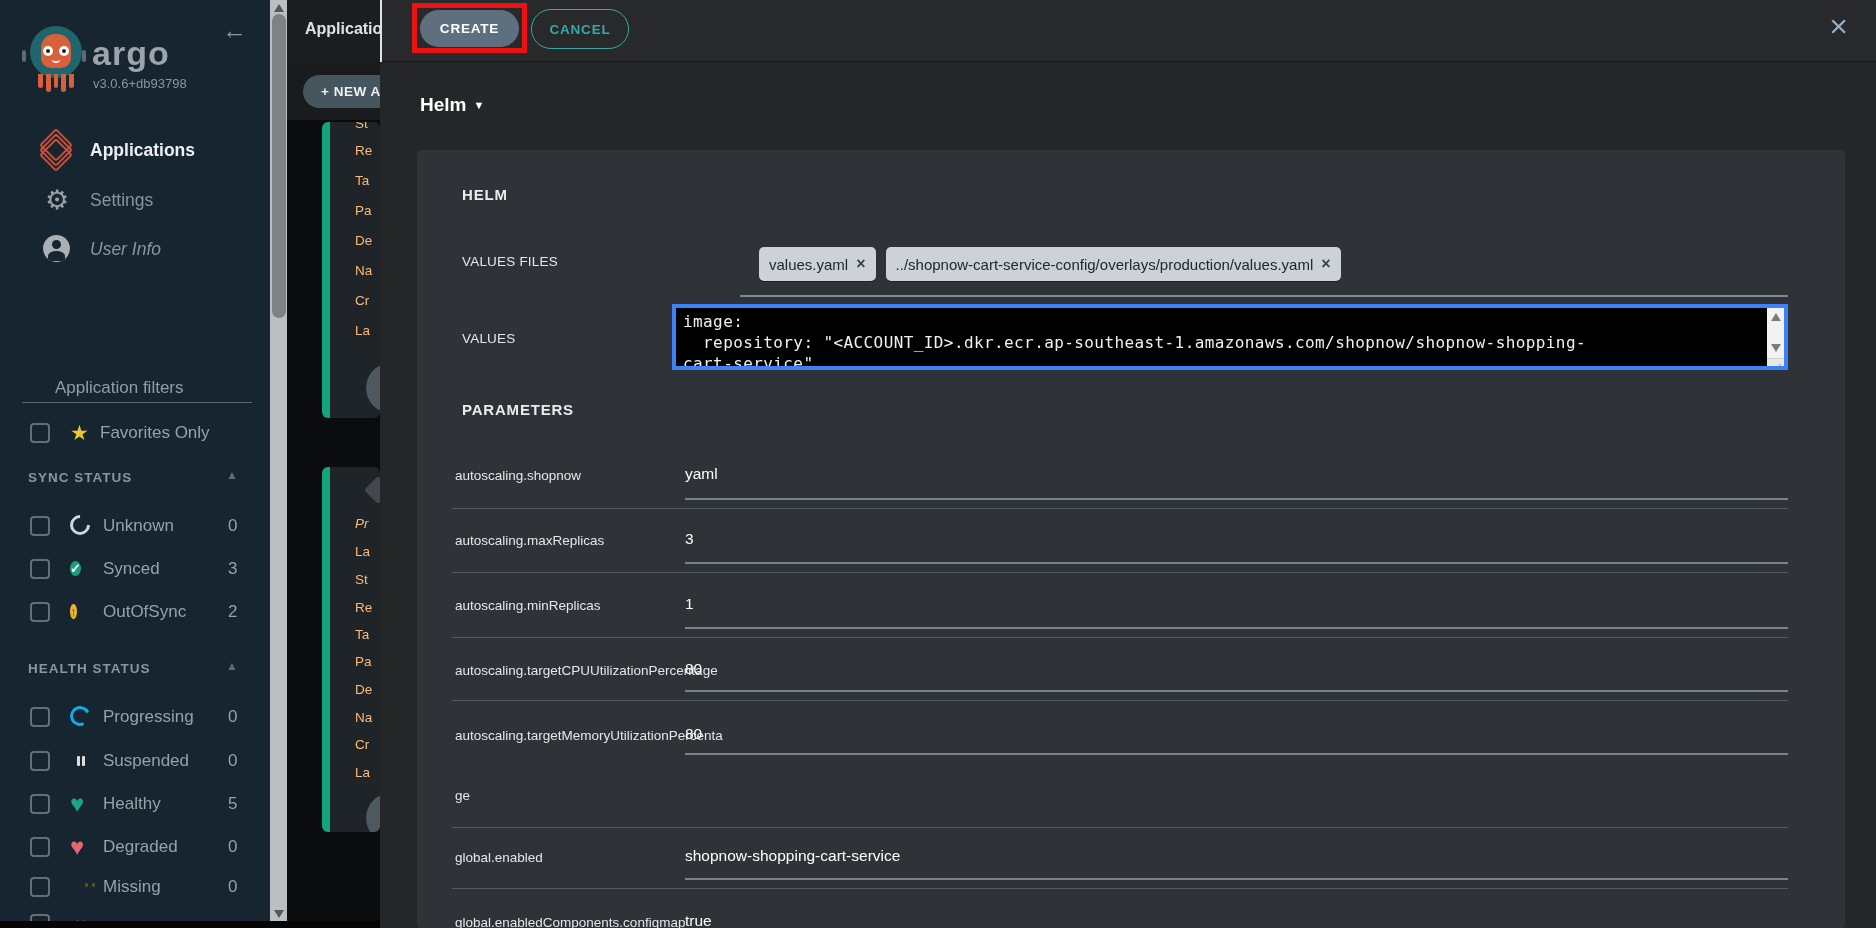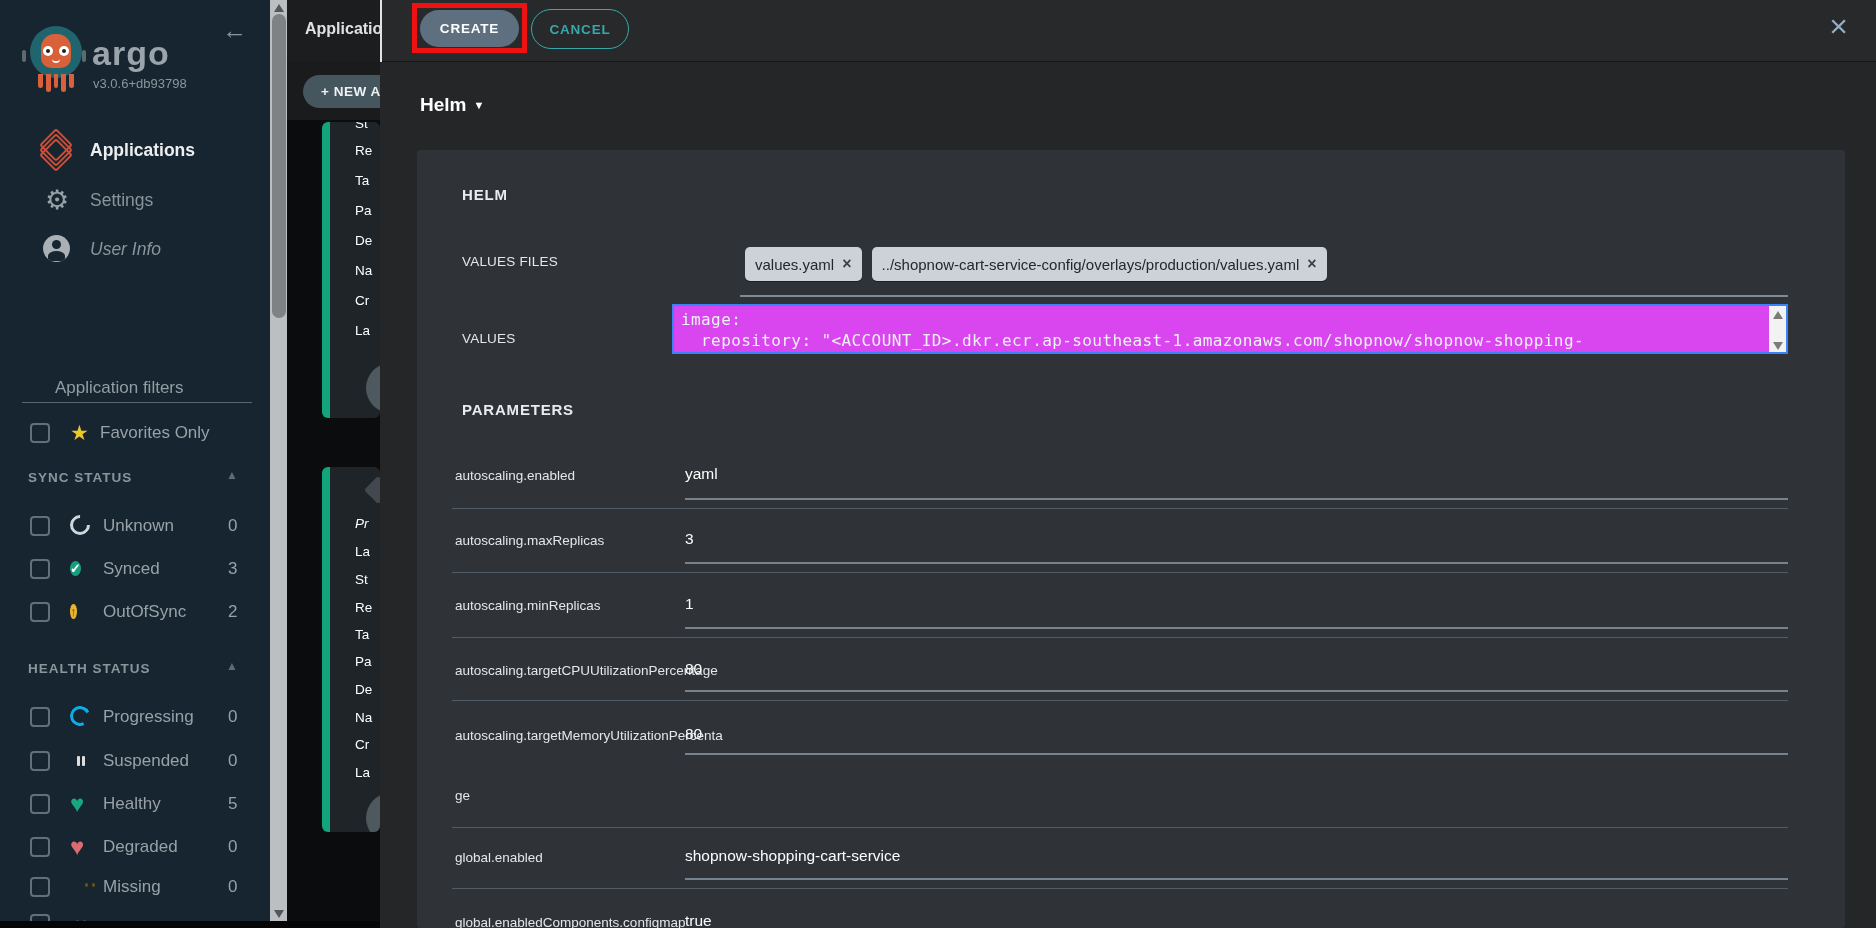--- a/index.html
+++ b/index.html
@@ -101,21 +101,21 @@
              background:#0b0c0d; overflow:hidden; z-index:1; }
   .bg-titlebar { position:absolute; left:0; top:0; width:93px; height:62px; background:#1b1d1f; }
   .bg-title { position:absolute; left:18px; top:20px; width:200px; font-size:16px; font-weight:bold;
               color:#dfe2e4; white-space:nowrap; }
   .bg-toolbar { position:absolute; left:0; top:62px; width:93px; height:58px; background:#191b1d; }
   .new-btn { position:absolute; left:16px; top:13px; width:120px; height:33px; border-radius:17px;
              background:#46565f; color:#eef1f2; font-size:13.5px; font-weight:bold;
              line-height:33px; padding-left:18px; letter-spacing:0.5px; white-space:nowrap; overflow:hidden; }
   .app-tile { position:absolute; left:35px; width:58px; background:#1f2428;
               border-left:8px solid #12a47b; border-radius:6px; overflow:hidden; }
-  .tile-frag { position:absolute; left:25px; font-size:13.5px; color:#ffffff; white-space:nowrap; }
+  .tile-frag { position:absolute; left:25px; font-size:13.5px; color:#fdba74; white-space:nowrap; }
   .tile-circle { position:absolute; left:36px; width:50px; height:50px; border-radius:50%; background:#4e585f; }
   .tile-diamond { position:absolute; left:38px; width:20px; height:20px; background:#42484e;
                   transform:rotate(45deg); border-radius:3px; }
 
   
   .panel { position:absolute; left:380px; top:0; width:1496px; height:928px;
            background:#242628; z-index:4; }
   .panel-edge { position:absolute; left:0; top:0; width:2px; height:62px; background:#dfe3e6; }
   .panel-topbar { position:absolute; left:0; top:0; width:1496px; height:62px; background:#28292b;
                   border-bottom:1px solid #161616; }
@@ -133,28 +133,28 @@
   .type-select { position:absolute; left:40px; top:94px; color:#fff; font-size:19px; font-weight:bold;
                  cursor:pointer; }
   .type-caret { font-size:11px; vertical-align:2px; margin-left:7px; }
 
   .card { position:absolute; left:37px; top:150px; width:1428px; height:778px;
           background:#2f3338; border-radius:4px; }
   .card-heading { position:absolute; left:45px; font-size:15px; font-weight:bold; color:#e9ecee;
                   letter-spacing:0.8px; }
   .field-label { position:absolute; left:45px; font-size:13.5px; color:#e4e7e9; letter-spacing:0.2px; }
 
-  .chips { position:absolute; left:328px; top:97px; display:flex; gap:10px; }
+  .chips { position:absolute; left:342px; top:97px; display:flex; gap:10px; }
   .chip { height:34px; background:#ccd2d7; border-radius:5px; display:flex; align-items:center;
           padding:0 10px; font-size:15px; color:#23282d; box-shadow:0 1px 0 #1d1f21; }
   .chip-x { margin-left:8px; font-size:16px; font-weight:bold; color:#3a4045; cursor:pointer; }
   .chips-underline { position:absolute; left:323px; top:145px; width:1048px; height:2px; background:#7e8a95; }
 
-  .values-box { position:absolute; left:255px; top:154px; width:1116px; height:50px;
-                background:#d946ef; border:2px solid #3b82f6; overflow:hidden; }
+  .values-box { position:absolute; left:255px; top:154px; width:1116px; height:66px;
+                background:#000000; border:4px solid #3b82f6; overflow:hidden; }
   .values-code { position:absolute; left:7px; top:3px; font-family:"DejaVu Sans Mono", monospace;
                  font-size:16px; letter-spacing:0.4px; line-height:21px; color:#eef1f2; white-space:pre; }
   .va-scroll { position:absolute; right:0; top:0; width:17px; height:68px; background:#f2f2f2; }
   .va-up { position:absolute; left:3.5px; top:5px; width:0; height:0; border-left:5px solid transparent;
            border-right:5px solid transparent; border-bottom:8px solid #7b7b7b; }
   .va-down { position:absolute; left:3.5px; top:36px; width:0; height:0; border-left:5px solid transparent;
              border-right:5px solid transparent; border-top:8px solid #7b7b7b; }
   .va-grip { position:absolute; left:0; top:50px; width:17px; height:18px; background:#e8e8e8;
              border-top:1px solid #cfcfcf; }
   .va-grip::before { content:""; position:absolute; right:3px; bottom:3px; width:9px; height:9px;
@@ -361,21 +361,21 @@
       <div class="values-code"><span>image:</span><br><span>  repository: "&lt;ACCOUNT_ID&gt;.dkr.ecr.ap-southeast-1.amazonaws.com/shopnow/shopnow-shopping-</span><br><span>cart-service"</span></div>
       <div class="va-scroll">
         <span class="va-up"></span>
         <span class="va-down"></span>
         <span class="va-grip"></span>
       </div>
     </div>
 
     <div class="card-heading" style="top:251px;">PARAMETERS</div>
 
-    <div class="prow-label" style="top:318px;">autoscaling.enabled</div>
+    <div class="prow-label" style="top:318px;">autoscaling.shopnow</div>
     <div class="prow-value" style="top:315px;">yaml</div>
     <div class="prow-underline" style="top:348px;"></div>
     <div class="prow-sep" style="top:358px;"></div>
 
     <div class="prow-label" style="top:383px;">autoscaling.maxReplicas</div>
     <div class="prow-value" style="top:380px;">3</div>
     <div class="prow-underline" style="top:412px;"></div>
     <div class="prow-sep" style="top:422px;"></div>
 
     <div class="prow-label" style="top:448px;">autoscaling.minReplicas</div>

